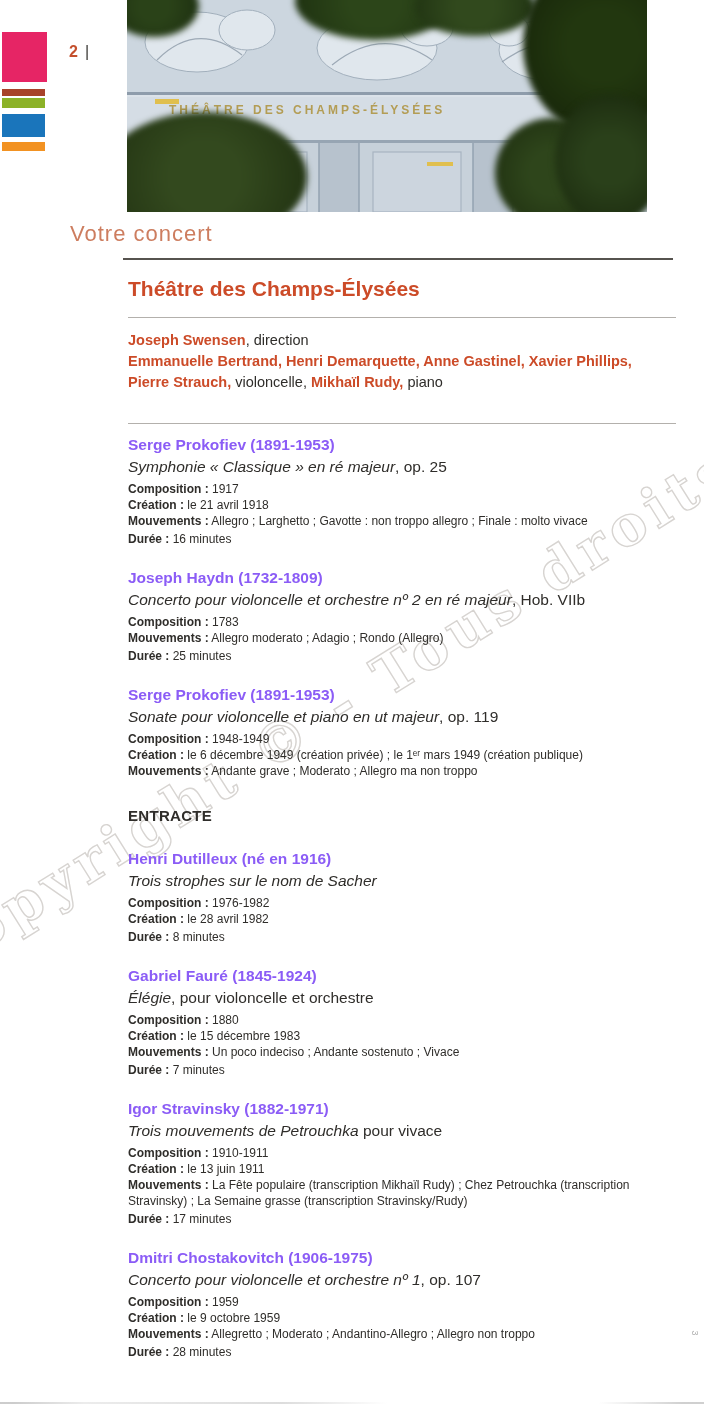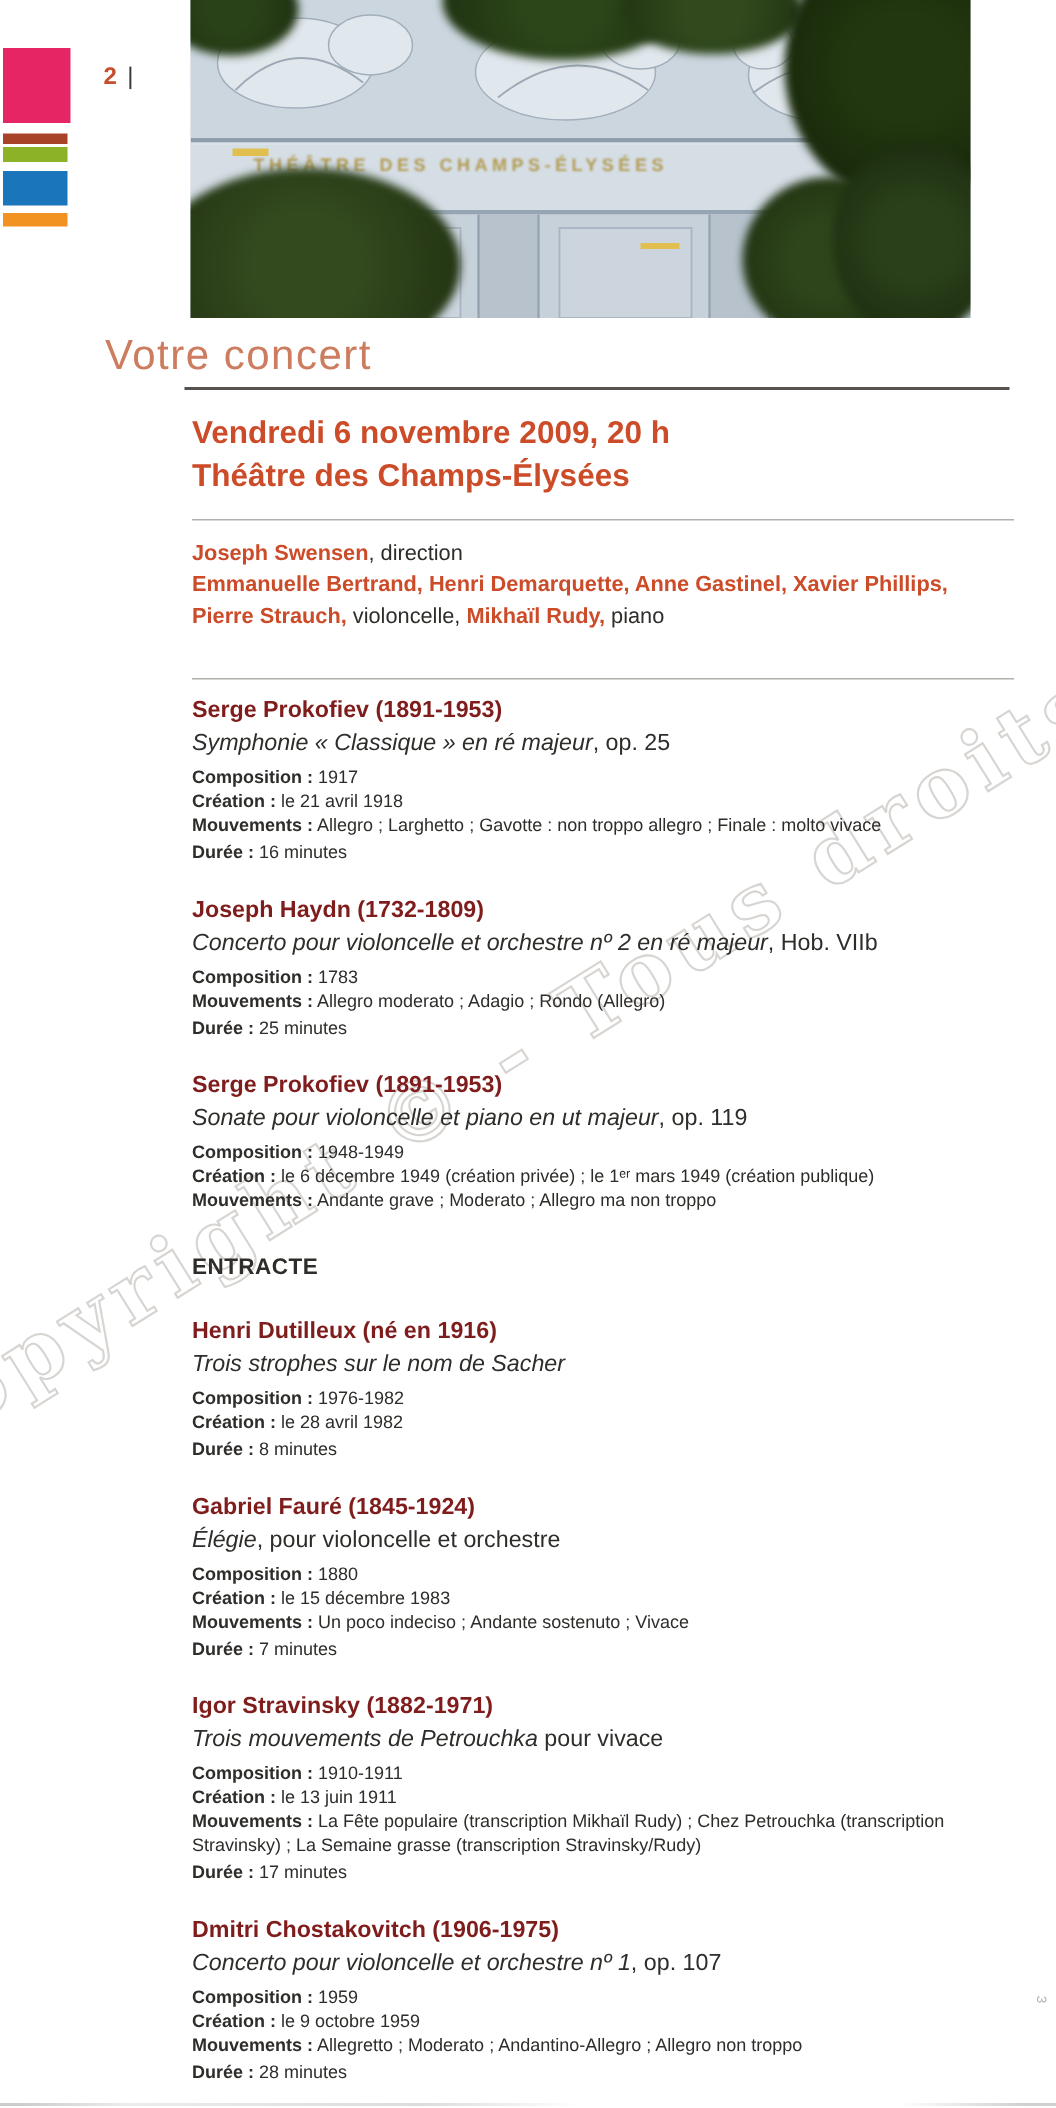--- a/index.html
+++ b/index.html
@@ -34,32 +34,32 @@
   .fo1{left:-18px;top:-25px;width:90px;height:62px;background:radial-gradient(circle,#2a4218 30%,#1b2c0f 100%);}
   .fo2{left:168px;top:-38px;width:160px;height:78px;background:radial-gradient(circle,#2c4519 30%,#1d3010 100%);}
   .fo3{left:288px;top:-22px;width:120px;height:58px;background:radial-gradient(circle,#31491d 30%,#203312 100%);}
   .fo4{left:396px;top:-45px;width:160px;height:180px;background:radial-gradient(circle,#22370f 30%,#131f08 100%);}
   .fo5{left:-25px;top:112px;width:205px;height:130px;background:radial-gradient(circle,#33491e 30%,#1f2f10 100%);}
   .fo6{left:368px;top:118px;width:115px;height:110px;background:radial-gradient(circle,#2e451b 30%,#1c2b0e 100%);}
   .fo7{left:428px;top:95px;width:110px;height:130px;background:radial-gradient(circle,#2a401a 30%,#18260c 100%);}
   
   .section-title{
     position:absolute;left:70px;top:221px;margin:0;
-    font-size:28px;font-weight:400;letter-spacing:1px;color:#cd7d5f;
+    font-size:22px;font-weight:400;letter-spacing:1px;color:#cd7d5f;
   }
   .rule-title{position:absolute;left:123px;top:258px;width:550px;height:2px;background:#56534f;}
   
   .content{position:absolute;left:128px;top:268px;width:548px;}
   .concert-head{margin:6px 0 14px 0;font-size:21px;line-height:29px;font-weight:700;color:#cc4b28;}
   .sep{border:none;border-top:1px solid #b3b0ac;margin:0 0 12px 0;}
   .performers{font-size:14.5px;line-height:21px;margin-bottom:30px;}
   .accent-bold{color:#cc4b28;font-weight:700;}
   
   .work{width:562px;margin-bottom:22px;}
-  .composer{font-size:15.5px;font-weight:700;color:#7f1d1d;line-height:18px;margin-bottom:3px;}
+  .composer{font-size:15.5px;font-weight:700;color:#8b5cf6;line-height:18px;margin-bottom:3px;}
   .work-title{font-size:15.5px;line-height:20px;margin-bottom:4px;}
   .work-title .it{font-style:italic;}
   .detail{font-size:12px;line-height:16px;}
   .detail b{font-weight:700;}
   .detail-duree{margin-top:2px;}
   .entracte{font-size:15px;font-weight:700;letter-spacing:.3px;margin:28px 0 26px 0;}
   
   .watermark{
     position:absolute;left:-74px;top:930px;z-index:0;
     font-family:"DejaVu Serif","Liberation Serif",serif;font-weight:700;
@@ -159,21 +159,20 @@
   <div class="foliage fo7"></div>
 </div>
 
 <div class="watermark">Copyright © - Tous droits réservés</div>
 
 <h1 class="section-title">Votre concert</h1>
 <div class="rule-title"></div>
 
 <div class="content">
   <div class="concert-head">
-    <div>Vendredi 6 novembre 2009, 20 h</div>
     <div>Théâtre des Champs-Élysées</div>
   </div>
   <hr class="sep">
   <div class="performers" id="performers">
       <div class="perf-line"><span class="accent-bold">Joseph Swensen</span><span>, direction</span></div>
       <div class="perf-line"><span class="accent-bold">Emmanuelle Bertrand, Henri Demarquette, Anne Gastinel, Xavier Phillips,</span></div>
       <div class="perf-line"><span class="accent-bold">Pierre Strauch,</span><span> violoncelle, </span><span class="accent-bold">Mikhaïl Rudy,</span><span> piano</span></div>
     </div>
   <hr class="sep">
   <div id="works">

